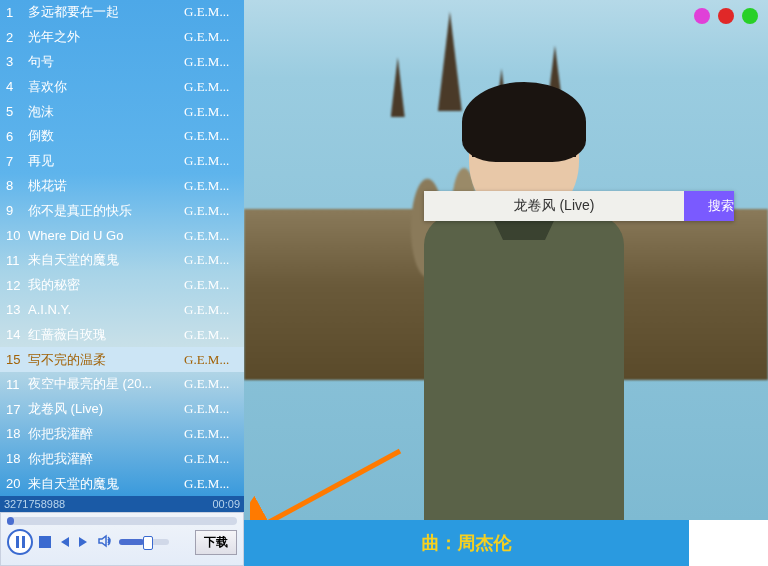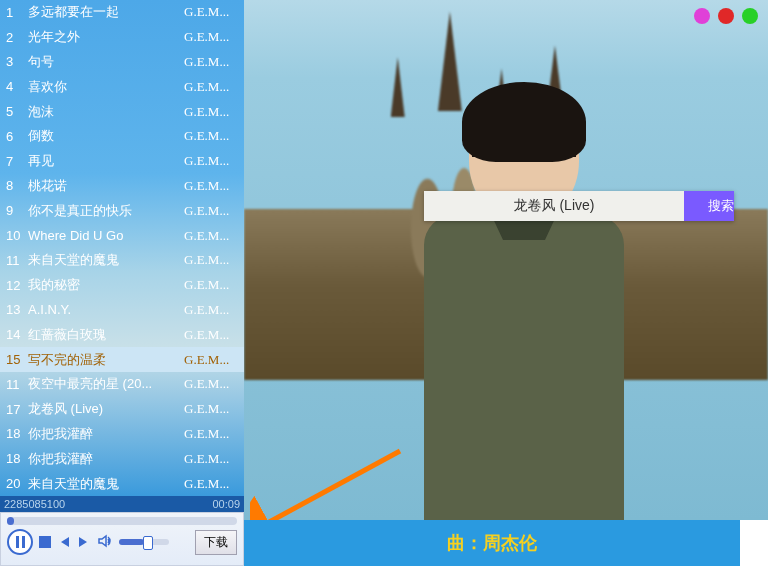--- a/index.html
+++ b/index.html
@@ -32,21 +32,21 @@
 .controls { display: flex; align-items: center; gap: 6px; padding: 2px 6px; }
 .btn-play { width: 26px; height: 26px; border: 2px solid #3a6ad0; border-radius: 50%; display: flex; align-items: center; justify-content: center; cursor: pointer; background: #fff; }
 .pause-bars { display: flex; gap: 3px; }
 .pause-bars span { width: 3px; height: 12px; background: #3a6ad0; }
 .btn-stop { width: 12px; height: 12px; background: #3a6ad0; cursor: pointer; }
 .btn-prev, .btn-next { width: 14px; height: 14px; cursor: pointer; color: #3a6ad0; display: flex; align-items: center; }
 .vol-icon { color: #3a6ad0; font-size: 14px; cursor: pointer; }
 .vol-slider { width: 50px; height: 6px; background: #d0d8e8; border-radius: 3px; position: relative; cursor: pointer; }
 .vol-slider::after { content: ''; position: absolute; left: 0; top: 0; width: 50%; height: 100%; background: #4a6ed0; border-radius: 3px; }
 .vol-slider::before { content: ''; position: absolute; left: 48%; top: -3px; width: 8px; height: 12px; background: #fff; border: 1px solid #3a6ad0; border-radius: 2px; }
-.btn-download { margin-left: auto; padding: 3px 8px; background: linear-gradient(#f5f5f8,#e0e0e8); border: 1px solid #a0a0b0; font-size: 12px; cursor: pointer; }
+.btn-download { margin-left: auto; padding: 3px 8px; background: linear-gradient(#f5f5f8,#e0e0e8); border: 1px solid #a0a0b0; font-size: 12px; cursor: pointer; font-weight: bold; }
 
 .main-view {
   position: absolute; left: 244px; top: 0; width: 524px; height: 520px;
   background: linear-gradient(180deg, #b5d9e8 0%, #9acce0 15%, #7ebad2 100%);
   overflow: hidden;
 }
 .castle {
   position: absolute; left: 0; top: 0; width: 100%; height: 380px;
   background:
     radial-gradient(ellipse 40px 120px at 35% 60%, #8a7a5a 40%, transparent 42%),
@@ -80,21 +80,21 @@
 }
 .search-input { flex: 1; border: none; background: #f0f0ec; text-align: center; font-size: 14px; color: #333; outline: none; }
 .search-btn { width: 50px; border: none; background: #7a5aff; color: #fff; font-size: 13px; cursor: pointer; text-align: right; }
 
 .arrow {
   position: absolute; left: 250px; top: 445px; width: 160px; height: 90px; pointer-events: none;
 }
 .arrow svg { width: 100%; height: 100%; }
 
 .bottom-strip {
-  position: absolute; left: 244px; top: 520px; width: 496px; height: 46px;
+  position: absolute; left: 244px; top: 520px; width: 445px; height: 46px;
   background: #2a9ae0; display: flex; align-items: center; justify-content: center;
   color: #f5d020; font-size: 18px; font-weight: bold;
 }
 </style>
 </head>
 <body>
 
 <div class="playlist" id="playlist">
     <div class="row">
       <span class="num">1</span>
@@ -192,21 +192,21 @@
       <span class="artist">G.E.M...</span>
     </div>
     <div class="row">
       <span class="num">20</span>
       <span class="title">来自天堂的魔鬼</span>
       <span class="artist">G.E.M...</span>
     </div>
   </div>
 
 <div class="status-bar">
-  <span>2285085100</span>
+  <span>3271758988</span>
   <span>00:09</span>
 </div>
 
 <div class="player-bar">
   <div class="progress">
     <div class="progress-fill"></div>
   </div>
   <div class="controls">
     <div class="btn-play">
       <div class="pause-bars">

